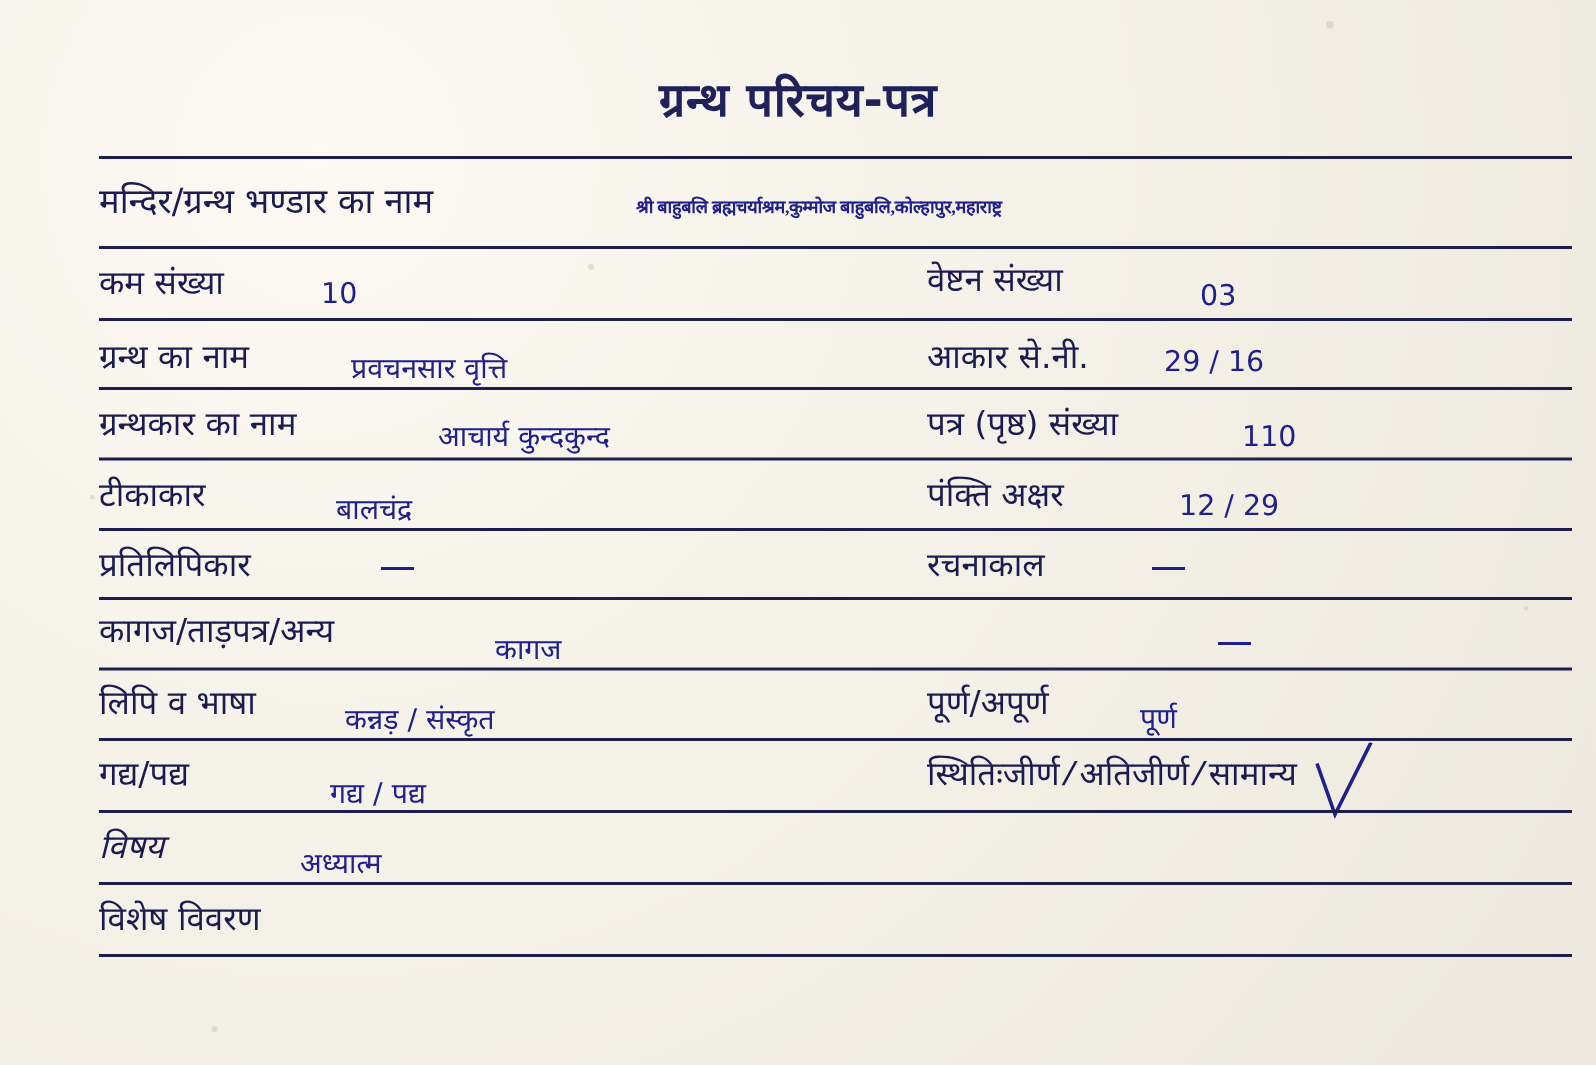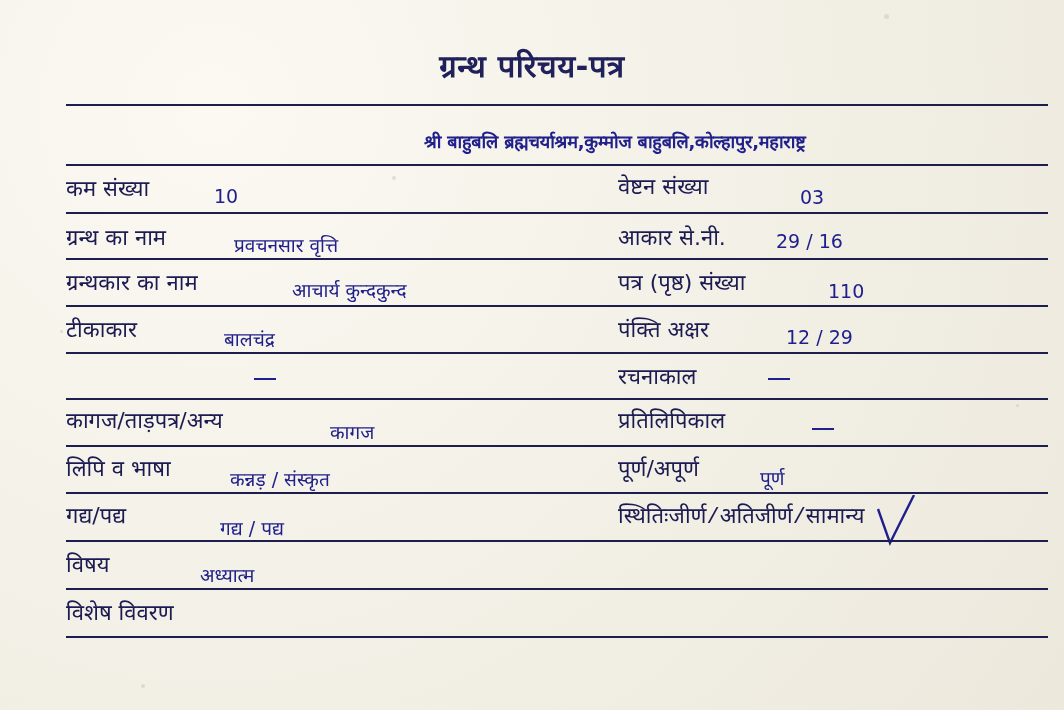--- a/index.html
+++ b/index.html
@@ -52,21 +52,21 @@
     font-size: 22px;
     white-space: nowrap;
   }
   .val {
     position: absolute;
     font-family: "DejaVu Sans", sans-serif;
     color: #20208c;
     font-size: 19px;
     white-space: nowrap;
   }
-  .val.hdr { font-size: 18px; font-weight: bold; letter-spacing: -.2px; }
+  .val.hdr { font-size: 12px; font-weight: bold; letter-spacing: -.2px; font-family: Liberation Serif, serif; }
   .dash {
     position: absolute;
     border-top: 2.5px solid #20208c;
     width: 22px;
   }
   .watermark {
     position: absolute;
     left: 378px;
     top: 556px;
     font-family: "Liberation Sans", sans-serif;
@@ -88,20 +88,21 @@
 <div class="card">
 
   <div class="speck" style="left:884px;top:14px;width:5px;height:5px;"></div>
   <div class="speck" style="left:392px;top:176px;width:4px;height:4px;"></div>
   <div class="speck" style="left:141px;top:684px;width:4px;height:4px;"></div>
   <div class="speck" style="left:1016px;top:404px;width:3px;height:3px;"></div>
   <div class="speck" style="left:60px;top:330px;width:3px;height:3px;"></div>
 
   <div class="title">ग्रन्थ परिचय-पत्र</div>
 
+  <div class="lbl" style="left:66px;top:117px;font-size:23px;">मन्दिर/ग्रन्थ भण्डार का नाम</div>
   <div class="val hdr" style="left:424px;top:129px;">श्री बाहुबलि ब्रह्मचर्याश्रम,कुम्मोज बाहुबलि,कोल्हापुर,महाराष्ट्र</div>
   <div class="rule" style="left:66px;top:104px;width:982px;"></div>
   <div class="rule" style="left:66px;top:164px;width:982px;"></div>
 
   <div class="lbl" style="left:66px;top:172px;">कम संख्या</div>
   <div class="val" style="left:214px;top:185px;">10</div>
   <div class="lbl" style="left:618px;top:170px;">वेष्टन संख्या</div>
   <div class="val" style="left:800px;top:186px;text-align:center;">03</div>
   <div class="rule" style="left:66px;top:212px;width:982px;"></div>
 
@@ -116,49 +117,49 @@
   <div class="lbl" style="left:618px;top:266px;">पत्र (पृष्ठ) संख्या</div>
   <div class="val" style="left:828px;top:280px;">110</div>
   <div class="rule" style="left:66px;top:305px;width:982px;"></div>
 
   <div class="lbl" style="left:66px;top:313px;">टीकाकार</div>
   <div class="val" style="left:224px;top:326px;">बालचंद्र</div>
   <div class="lbl" style="left:618px;top:313px;">पंक्ति अक्षर</div>
   <div class="val" style="left:786px;top:326px;">12 / 29</div>
   <div class="rule" style="left:66px;top:352px;width:982px;"></div>
 
+  <div class="lbl" style="left:66px;top:360px;">प्रतिलिपिकार</div>
   <div class="dash" style="left:254px;top:378px;"></div>
   <div class="lbl" style="left:618px;top:360px;">रचनाकाल</div>
   <div class="dash" style="left:768px;top:378px;"></div>
   <div class="rule" style="left:66px;top:398px;width:982px;"></div>
 
   <div class="lbl" style="left:66px;top:404px;">कागज/ताड़पत्र/अन्य</div>
   <div class="val" style="left:330px;top:419px;">कागज</div>
-  <div class="lbl" style="left:618px;top:404px;">प्रतिलिपिकाल</div>
   <div class="dash" style="left:812px;top:428px;"></div>
   <div class="rule" style="left:66px;top:445px;width:982px;"></div>
 
   <div class="lbl" style="left:66px;top:452px;">लिपि व भाषा</div>
   <div class="val" style="left:230px;top:466px;">कन्नड़ / संस्कृत</div>
   <div class="lbl" style="left:618px;top:452px;">पूर्ण/अपूर्ण</div>
   <div class="val" style="left:760px;top:465px;">पूर्ण</div>
   <div class="rule" style="left:66px;top:492px;width:982px;"></div>
 
   <div class="lbl" style="left:66px;top:499px;">गद्य/पद्य</div>
   <div class="val" style="left:220px;top:515px;">गद्य / पद्य</div>
   <div class="lbl" style="left:618px;top:499px;font-family:Liberation Mono, monospace;">स्थितिःजीर्ण/अतिजीर्ण/सामान्य</div>
 
   <div class="tick" style="left:876px;top:495px;">
     <svg width="40" height="54" viewBox="0 0 40 54">
       <path d="M2 14 L14 48 L38 0" fill="none" stroke="#20208c" stroke-width="2.4"></path>
     </svg>
   </div>
   <div class="rule" style="left:66px;top:540px;width:982px;"></div>
 
-  <div class="lbl" style="left:66px;top:548px;">विषय</div>
+  <div class="lbl" style="left:66px;top:548px;font-style:italic;">विषय</div>
   <div class="val" style="left:200px;top:562px;">अध्यात्म</div>
   <div class="rule" style="left:66px;top:588px;width:982px;"></div>
 
   <div class="lbl" style="left:66px;top:596px;">विशेष विवरण</div>
   <div class="val" style="left:240px;top:610px;"></div>
   <div class="rule" style="left:66px;top:636px;width:982px;"></div>
 
 
 </div>
 

